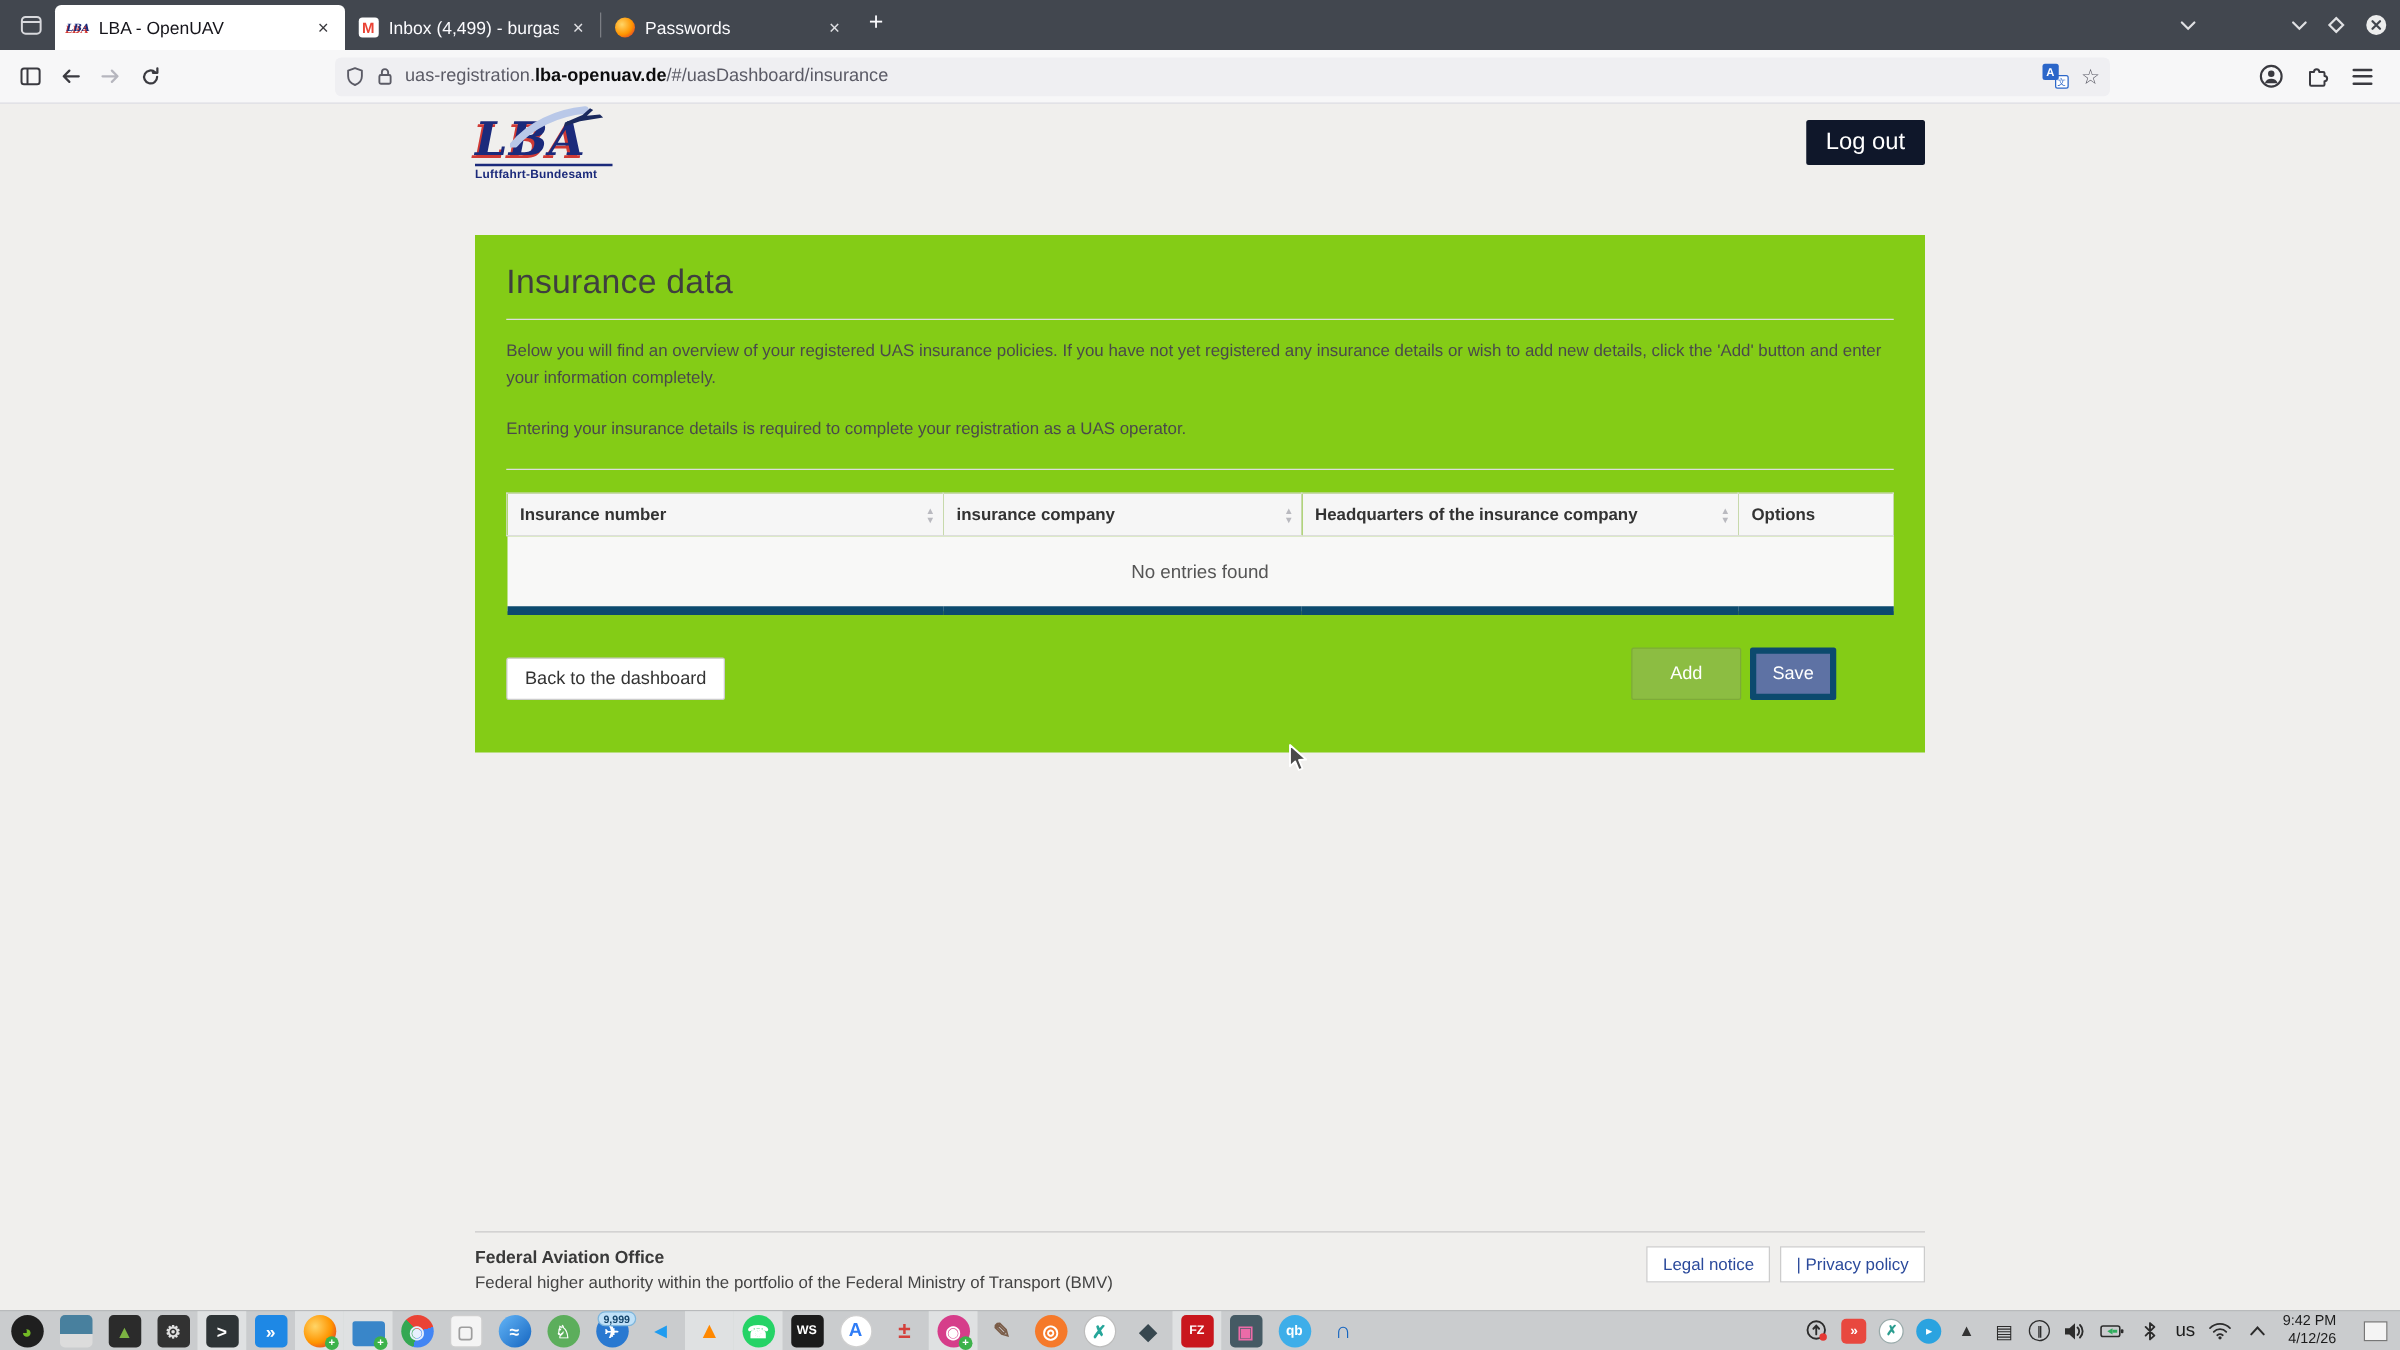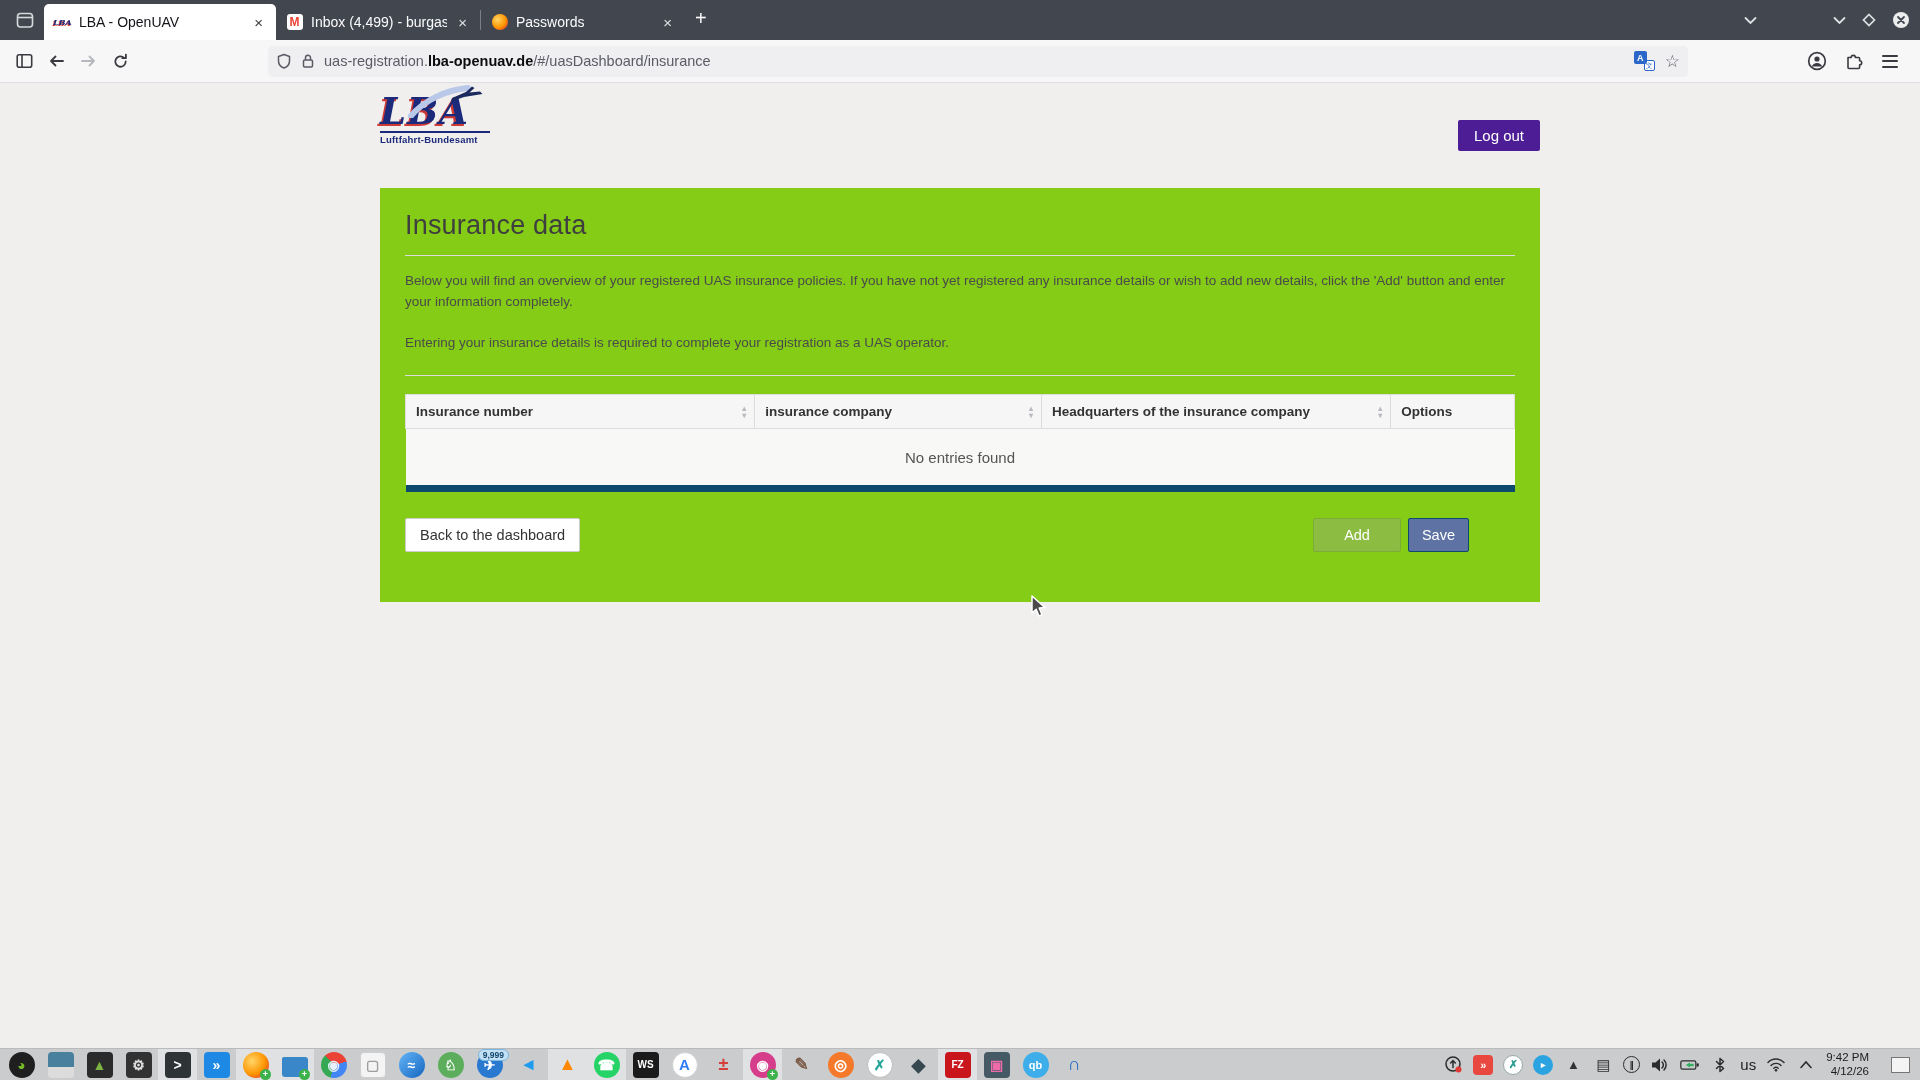--- a/index.html
+++ b/index.html
@@ -37,37 +37,37 @@
   .translate-ic .back { position:absolute; right:0; bottom:0; width:11px; height:11px; background:#fff; border:1.5px solid #2b66c9; border-radius:2px; color:#2b66c9; font-size:7px; display:flex; align-items:center; justify-content:center; }
   .hamburger { display:flex; flex-direction:column; gap:3.5px; }
   .hamburger span { width:16px; height:2px; background:#3a3a40; border-radius:1px; }
   
   .viewport { position:absolute; top:84px; bottom:32px; left:0; right:0; background:#f0efed; }
   .page-header { position:absolute; left:380px; top:8px; width:1160px; height:80px; }
   .lba-logo { position:absolute; left:0; top:2px; width:110px; }
   .lba-word { font-family:"DejaVu Serif",serif; font-style:italic; font-weight:bold; font-size:37px; line-height:34px; color:#1b2a7b; text-shadow:-2px 2px 0 #d03a35; letter-spacing:1px; }
   .lba-sub { font-size:9.5px; font-weight:bold; color:#1b2a7b; border-top:2.5px solid #1b2a7b; margin-top:3px; padding-top:1px; letter-spacing:.2px; }
   .lba-plane { position:absolute; left:28px; top:-10px; }
-  .logout-btn { position:absolute; right:0; top:28px; background:#4c1d95; color:#fff; font-size:15px; padding:7px 16px; border:none; border-radius:2px; }
+  .logout-btn { position:absolute; right:0; top:4px; background:#0f172a; color:#fff; font-size:19px; padding:7px 16px; border:none; border-radius:2px; }
   
   .card { position:absolute; left:380px; top:104px; width:1160px; height:414px; background:#84cc16; padding:22px 25px; }
   .card h1 { margin:0 0 14px 0; font-size:27px; font-weight:normal; color:#3f3f3f; letter-spacing:.2px; }
   .card hr { border:none; border-top:1px solid #ddd; margin:14px 0; }
   .card p { font-size:13.5px; color:#4a4a4a; line-height:21px; margin:10px 0; max-width:1110px; }
   .card p.second { margin-top:20px; margin-bottom:22px; }
   table.ins { border-collapse:collapse; width:1110px; margin-top:18px; font-size:13.5px; }
   table.ins th { background:#f6f6f6; border:1px solid #ddd; text-align:left; font-size:13.5px; color:#333; padding:8px 10px; position:relative; height:34px; }
   table.ins th .sort { position:absolute; right:8px; top:50%; transform:translateY(-50%); display:flex; flex-direction:column; line-height:7px; font-size:8px; color:#b9b9bf; }
   table.ins td.empty { background:#f8f8f7; border-bottom:7px solid #0c4a6e; text-align:center; color:#555; font-size:15px; height:60px; }
   .col1 { width:330px; } .col2 { width:271px; } .col3 { width:330px; } .col4 { width:117px; }
   .card-actions { display:flex; align-items:flex-end; margin-top:26px; width:1064px; }
   .btn-back { background:#fff; border:1px solid #ccc; color:#333; font-size:14.5px; padding:8px 14px; border-radius:2px; }
   .actions-right { margin-left:auto; display:flex; gap:7px; }
   .btn-add { background:#8cbd42; border:1px solid #7dab38; color:#fff; font-size:14.5px; padding:8px 30px; border-radius:2px; }
-  .btn-save { background:#5e72a4; border:1px solid #0c4a6e; color:#fff; font-size:14.5px; padding:8px 13px; border-radius:2px; }
+  .btn-save { background:#5e72a4; border:5px solid #0c4a6e; color:#fff; font-size:14.5px; padding:8px 13px; border-radius:2px; }
   
   .page-footer { position:absolute; left:380px; top:901px; width:1160px; border-top:1px solid #c9c9c9; padding-top:11px; display:flex; }
   .footer-org b { display:block; font-size:14px; color:#3a3a3a; margin-bottom:4px; }
   .footer-org span { font-size:13.5px; color:#444; }
   .footer-links { margin-left:auto; display:flex; gap:8px; align-items:flex-start; }
   .footer-links a { display:block; background:#fff; border:1px solid #ccc; color:#2b4a9b; font-size:13.5px; padding:6px 12px; text-decoration:none; }
   
   .cursor { position:absolute; left:1028px; top:510px; pointer-events:none; }
   
   .taskbar { position:absolute; bottom:0; left:0; right:0; height:32px; background:#caccce; border-top:1px solid #b8babc; display:flex; align-items:center; padding:0 2px; }
@@ -276,20 +276,30 @@
 
     <div class="card-actions">
       <button class="btn-back">Back to the dashboard</button>
       <span class="actions-right">
         <button class="btn-add">Add</button>
         <button class="btn-save">Save</button>
       </span>
     </div>
   </div>
 
+  <div class="page-footer">
+    <div class="footer-org">
+      <b>Federal Aviation Office</b>
+      <span>Federal higher authority within the portfolio of the Federal Ministry of Transport (BMV)</span>
+    </div>
+    <div class="footer-links">
+      <a href="#">Legal notice</a>
+      <a href="#">| Privacy policy</a>
+    </div>
+  </div>
 
   <svg class="cursor" width="22" height="24" viewBox="0 0 22 24">
     <path d="M4 2 L4 19 L8.2 15.2 L11 22 L14 20.8 L11.2 14 L17 13.6 Z" fill="#4a4a4a" stroke="#fff" stroke-width="1.5" stroke-linejoin="round"></path>
   </svg>
 </div>
 
 <div class="taskbar">
   <div class="tb-apps">
       <div class="tb-slot">
         <div class="tb-ic shape-circle" style="background: rgb(31, 31, 31); color: rgb(115, 186, 37);">◕</div>

